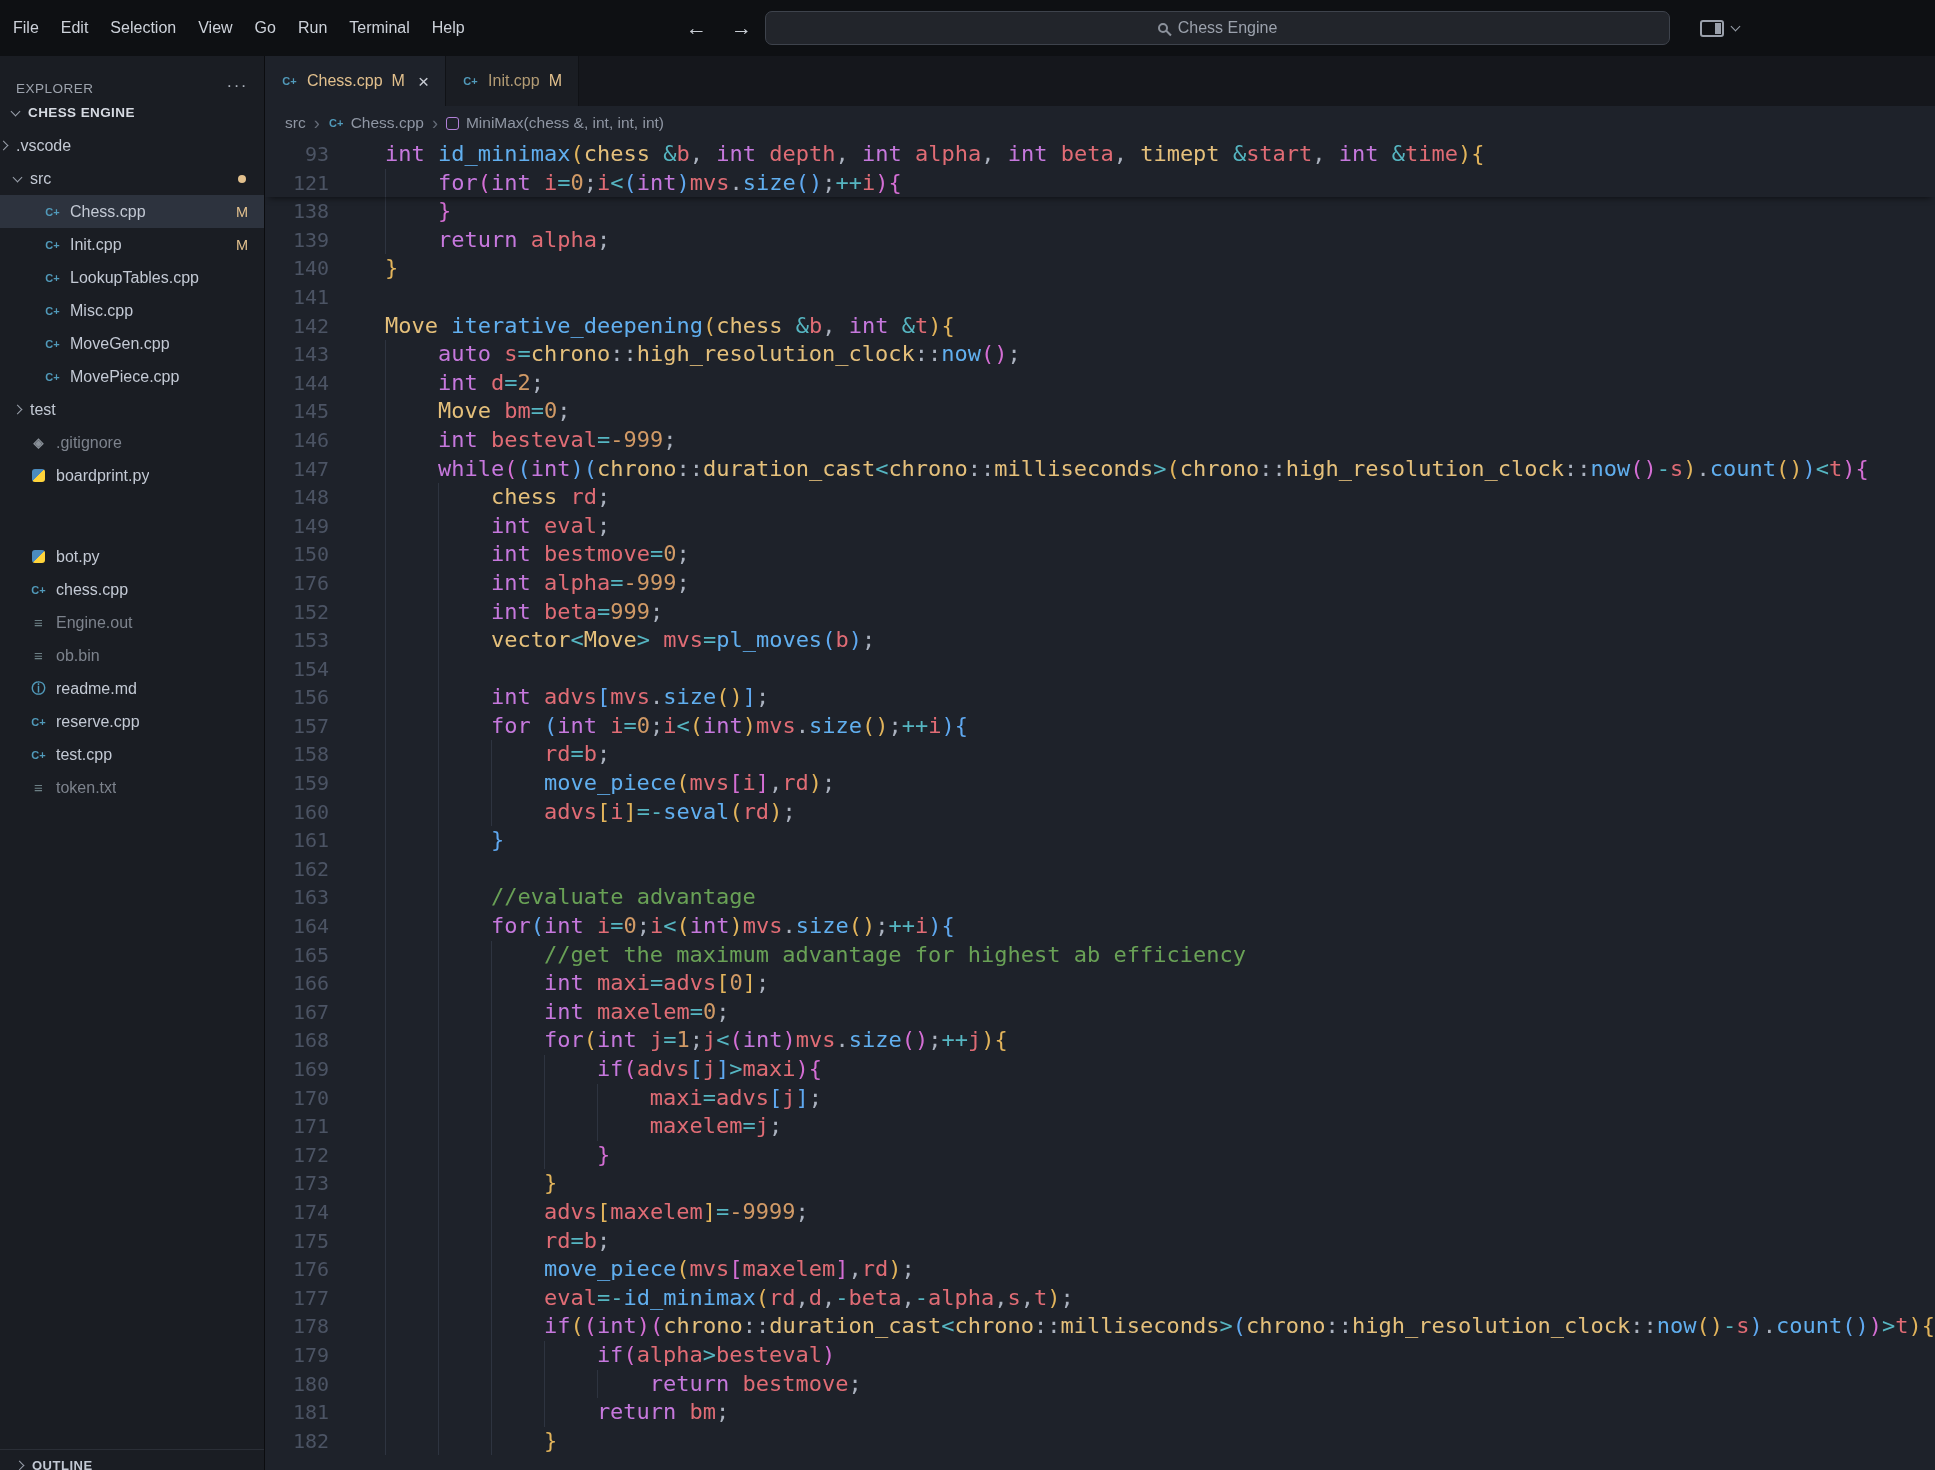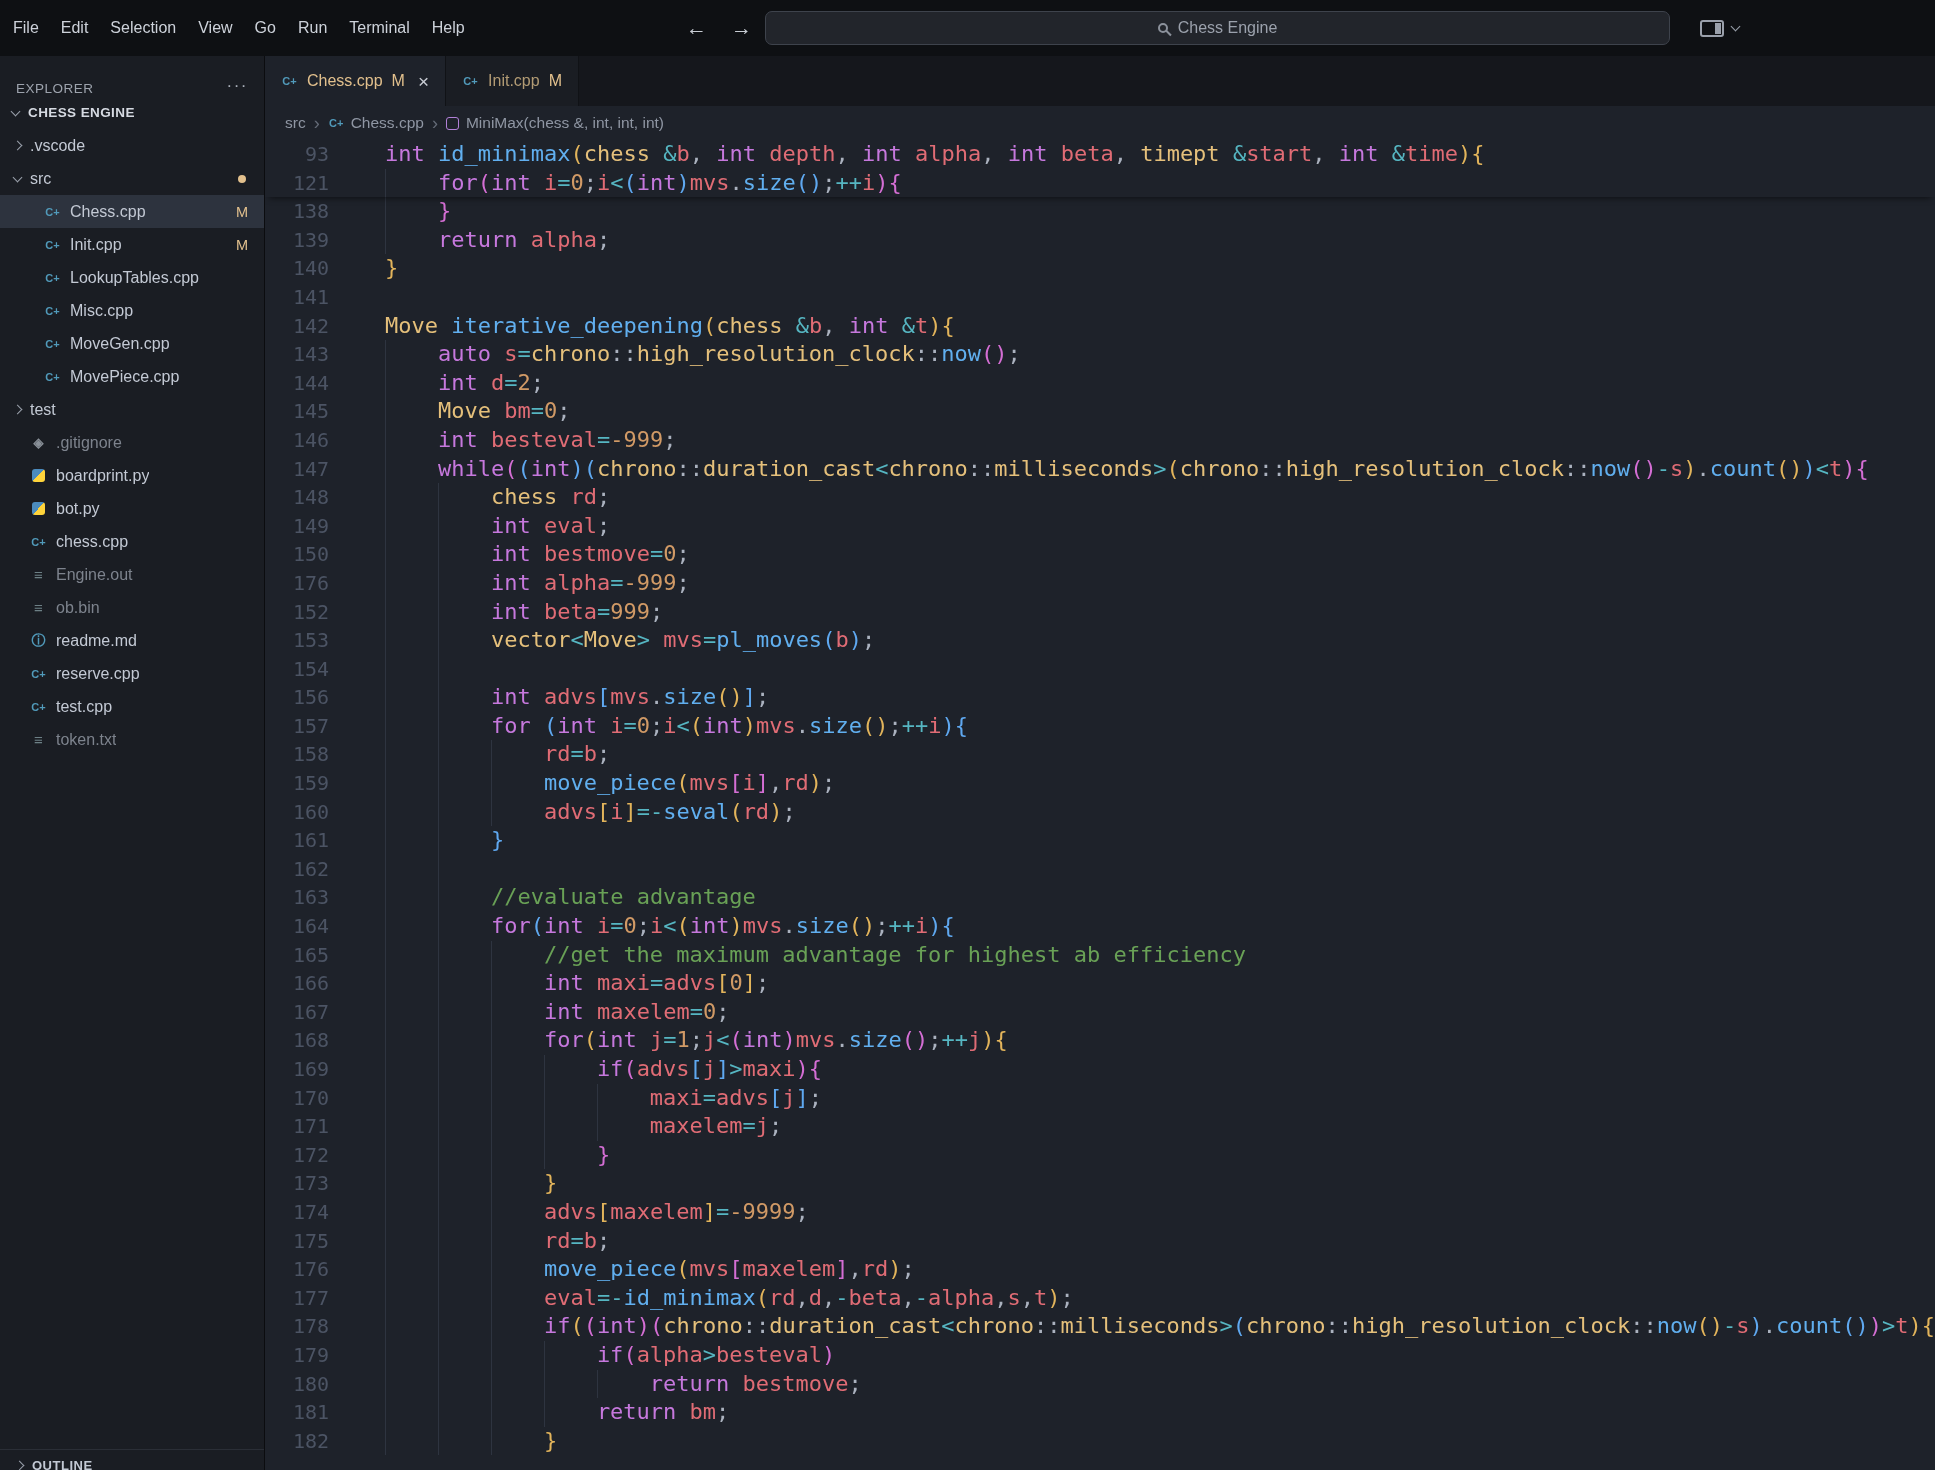--- a/index.html
+++ b/index.html
@@ -112,21 +112,21 @@
     <aside class="sidebar">
       <div class="sb-header">
         <span>EXPLORER</span>
         <span class="sb-more">···</span>
       </div>
       <div class="ws-row">
         <span class="chev down"></span>
         <span>CHESS ENGINE</span>
       </div>
       <div id="tree">
-          <div class="tree-row" style="padding-left: 14px;">
+          <div class="tree-row" style="">
             <span class="chev right"></span>
             <span class="lbl">.vscode</span>
           </div>
           <div class="tree-row" style="padding-left: 14px;">
             <span class="chev down"></span>
             <span class="lbl">src</span>
             <span class="dot"></span>
           </div>
           <div class="tree-row selected" style="padding-left: 44px;">
             <span class="fi fi-cpp">C+</span>
@@ -159,21 +159,21 @@
             <span class="lbl">test</span>
           </div>
           <div class="tree-row dim" style="padding-left: 30px;">
             <span class="fi fi-git">◈</span>
             <span class="lbl">.gitignore</span>
           </div>
           <div class="tree-row" style="padding-left: 30px;">
             <span class="fi fi-py"></span>
             <span class="lbl">boardprint.py</span>
           </div>
-          <div class="tree-row" style="padding-left: 30px;">
+          <div class="tree-row" style="padding-left: 30px; margin-top: 48px;">
             <span class="fi fi-py"></span>
             <span class="lbl">bot.py</span>
           </div>
           <div class="tree-row" style="padding-left: 30px;">
             <span class="fi fi-cpp">C+</span>
             <span class="lbl">chess.cpp</span>
           </div>
           <div class="tree-row dim" style="padding-left: 30px;">
             <span class="fi fi-txt">≡</span>
             <span class="lbl">Engine.out</span>

